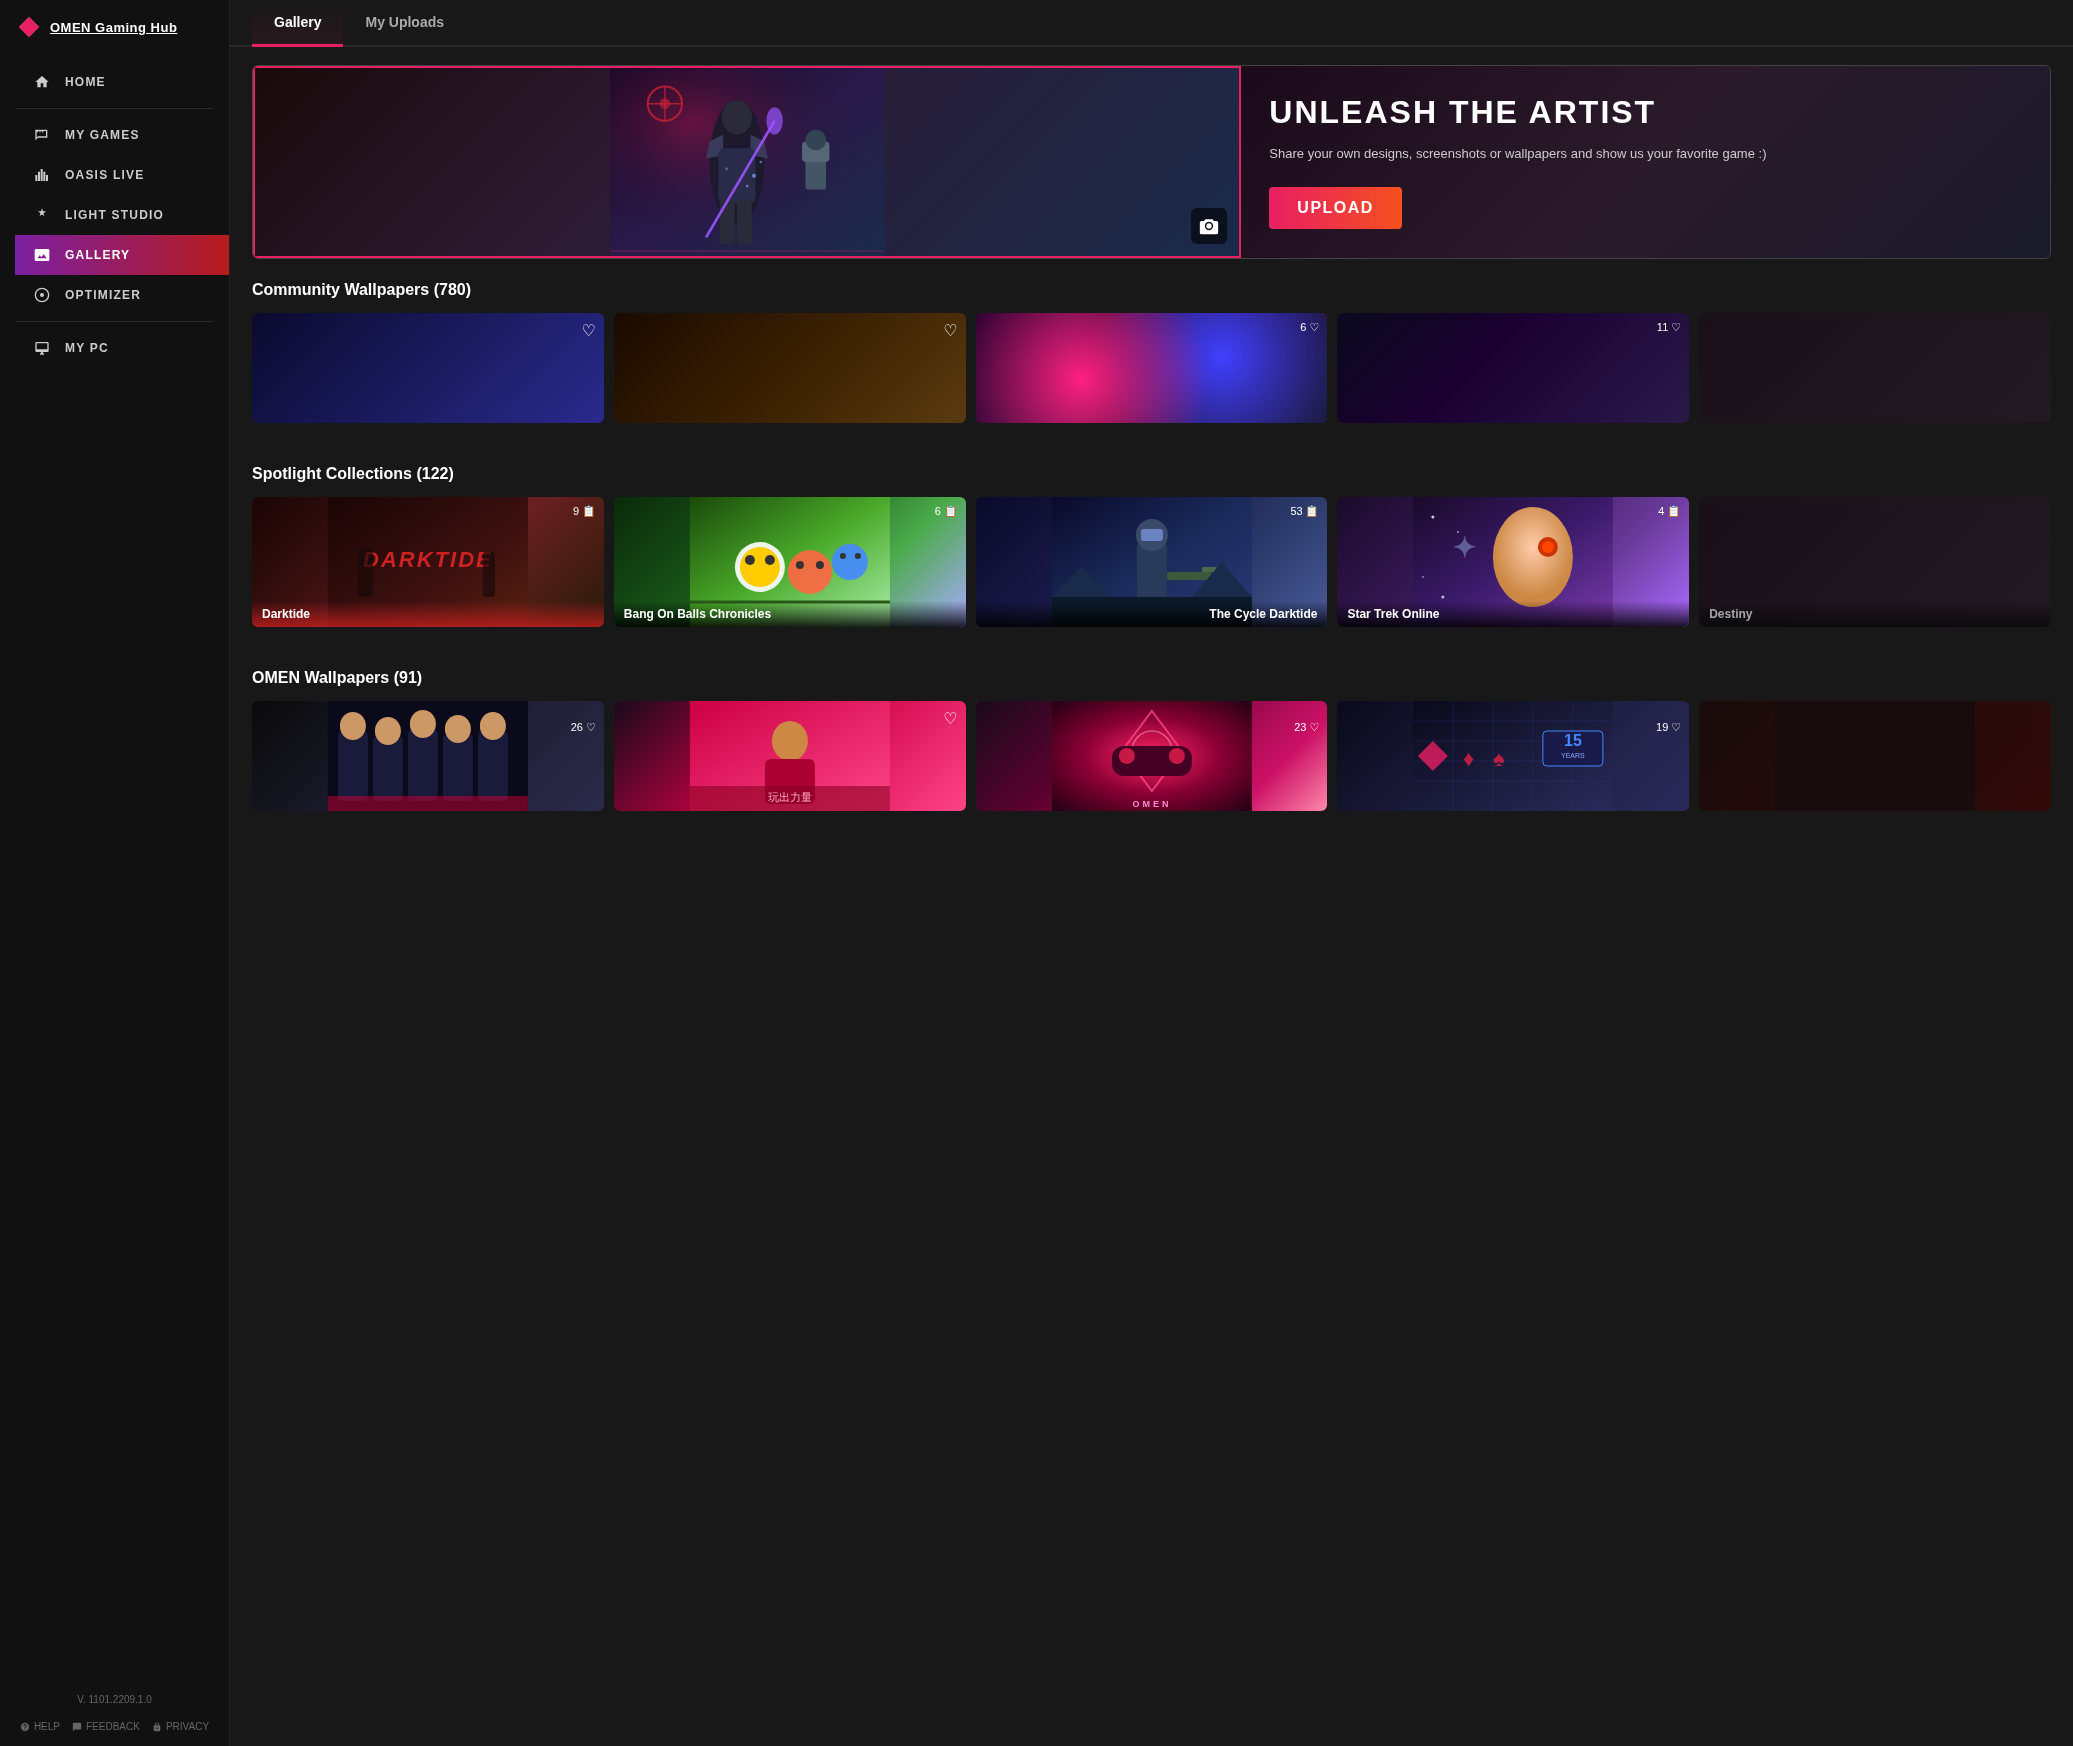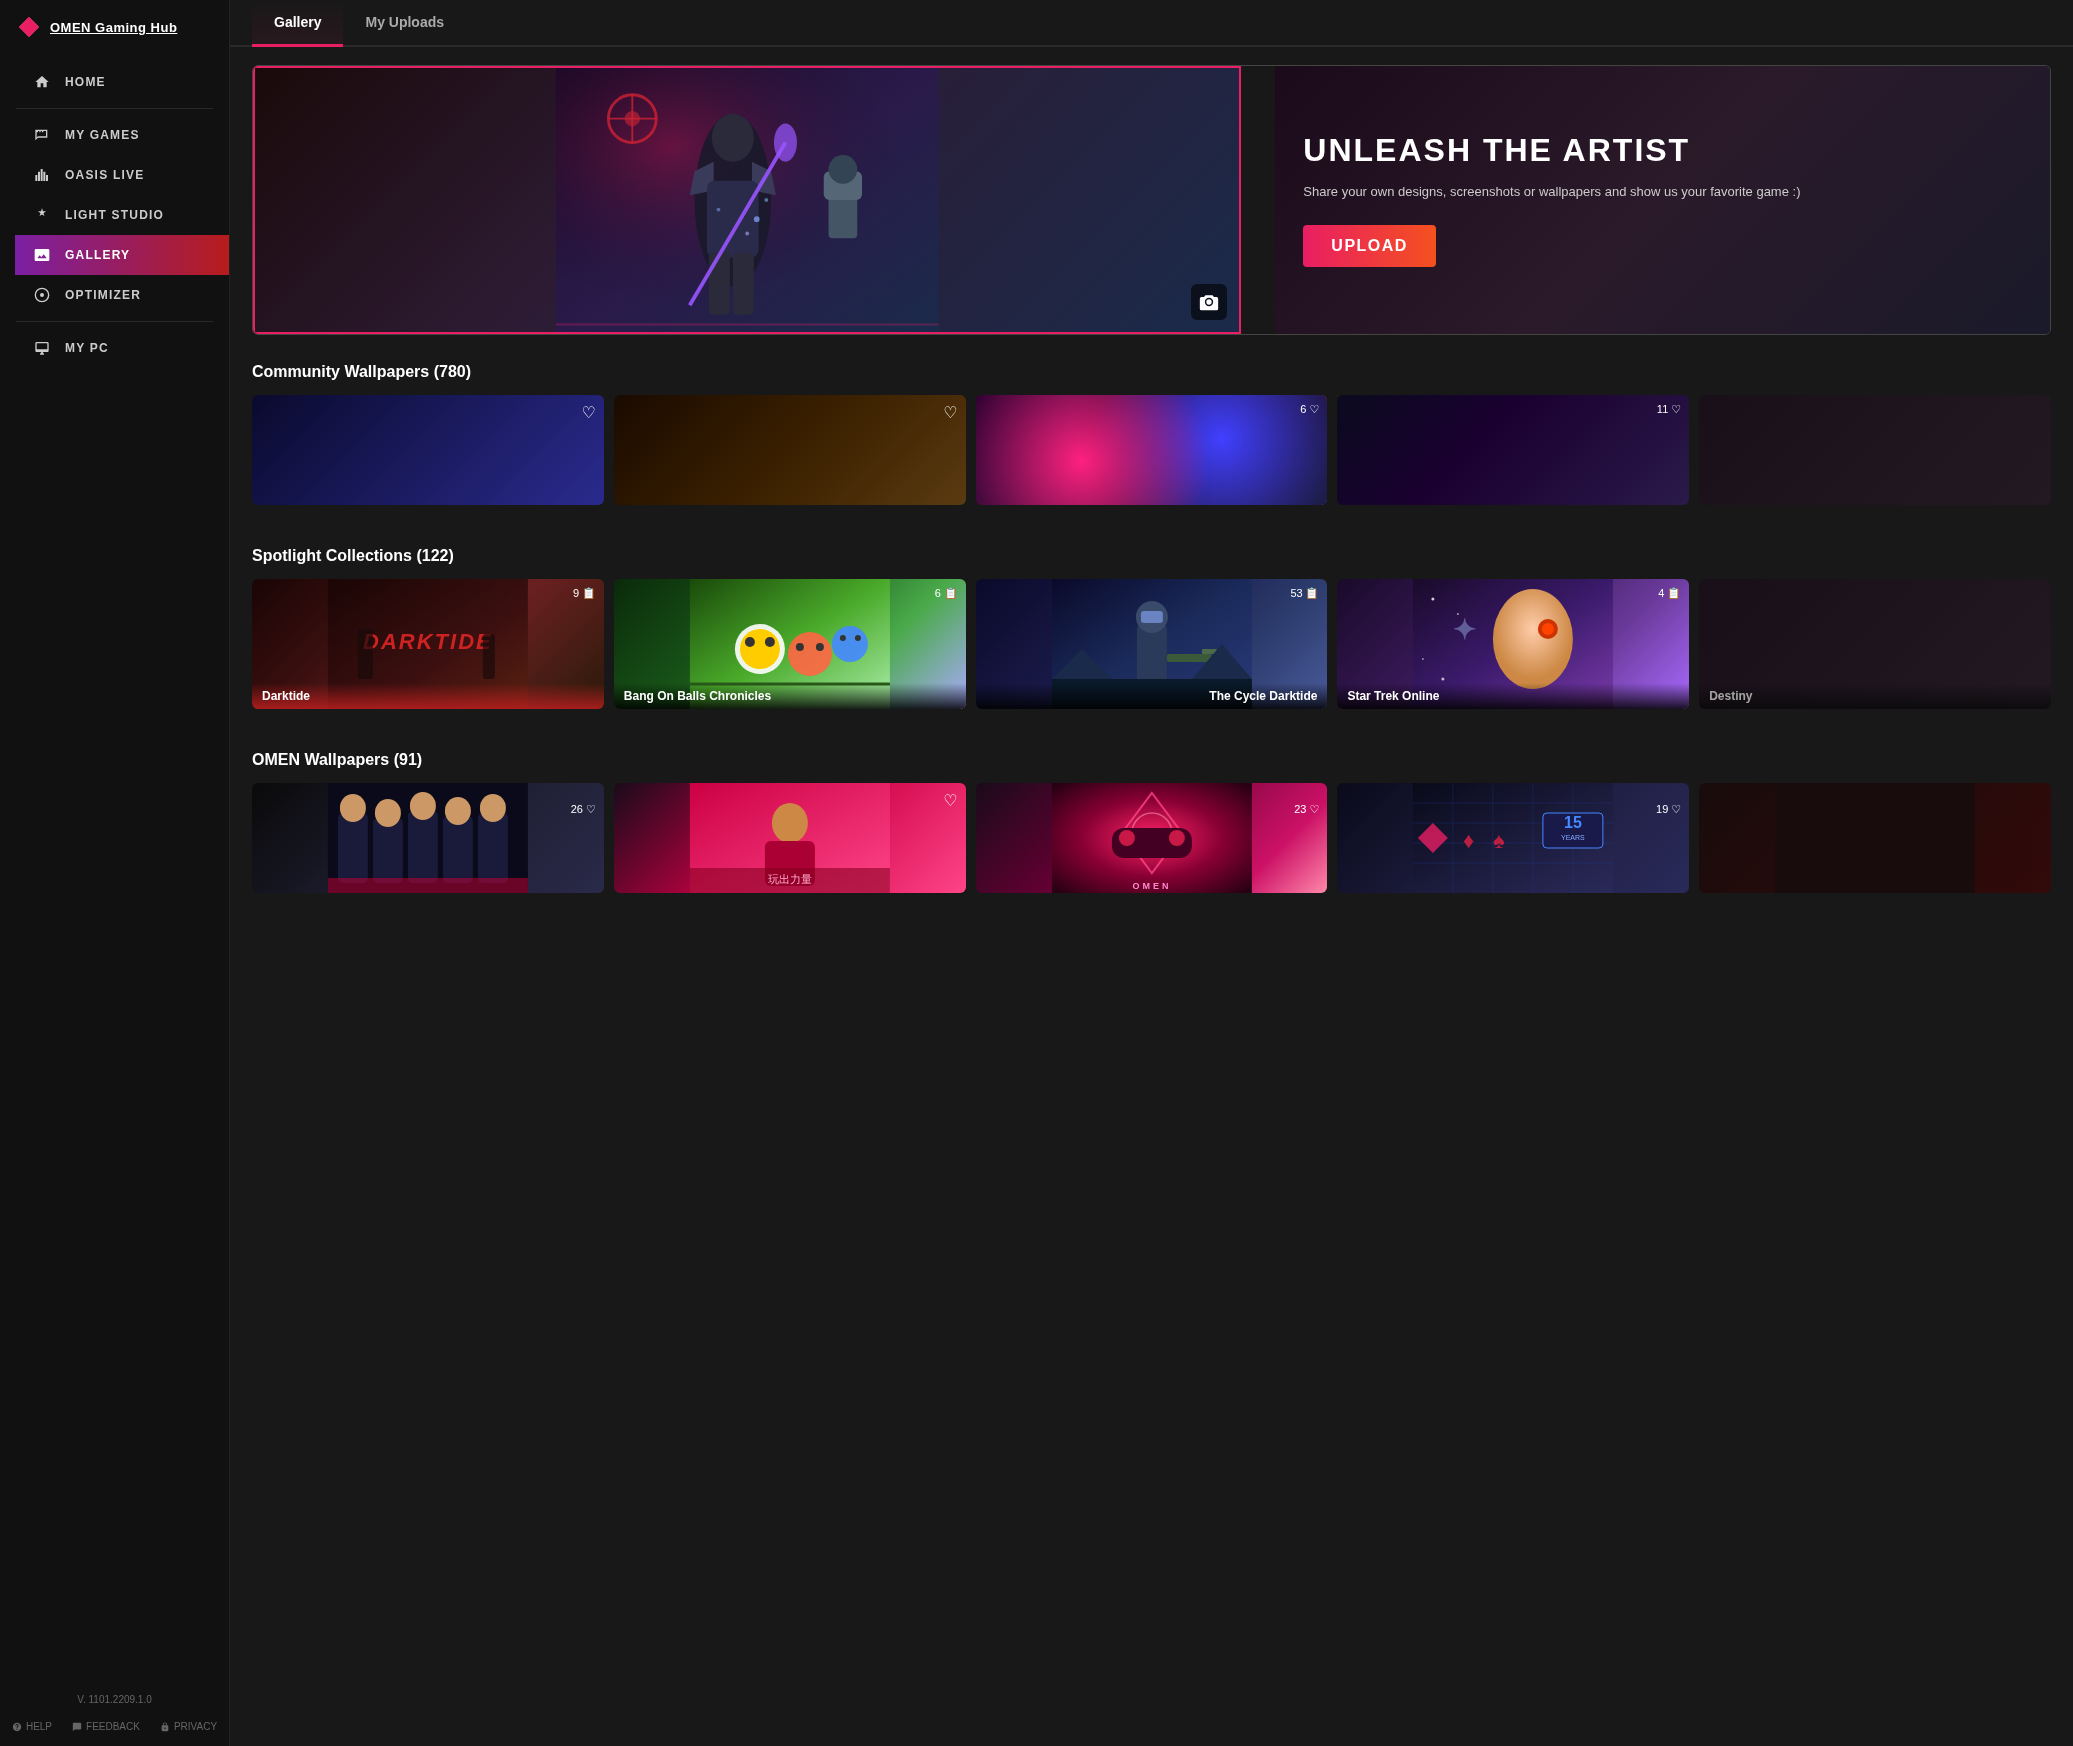--- a/index.html
+++ b/index.html
@@ -78,21 +78,21 @@
       font-size: 10px;
       color: #666;
     }
     .sidebar-footer-version {
       text-align: center;
       margin-bottom: 16px;
     }
     .sidebar-footer-links {
       display: flex;
       justify-content: center;
-      gap: 20px;
+      gap: 12px;
     }
     .sidebar-footer-links span {
       cursor: pointer;
       display: flex;
       align-items: center;
       gap: 4px;
     }
 
     
     .main-content {
@@ -124,27 +124,26 @@
       margin-bottom: -2px;
     }
     .tab.active {
       color: #fff;
       border-bottom: 3px solid #e91e63;
       background: linear-gradient(180deg, transparent, rgba(233,30,99,0.08));
     }
 
     
     .hero-section {
-      margin: 18px 22px 6px 22px;
+      margin: 18px 22px 0 22px;
       display: flex;
       border-radius: 6px;
       overflow: hidden;
-      height: 270px;
+      height: 194px;
       border: 1.5px solid #444;
-      gap: 34px;
     }
     .hero-left {
       width: 55%;
       position: relative;
       background: #222;
       overflow: hidden;
     }
     .hero-game-art-overlay {
       position: absolute;
       inset: 0;

